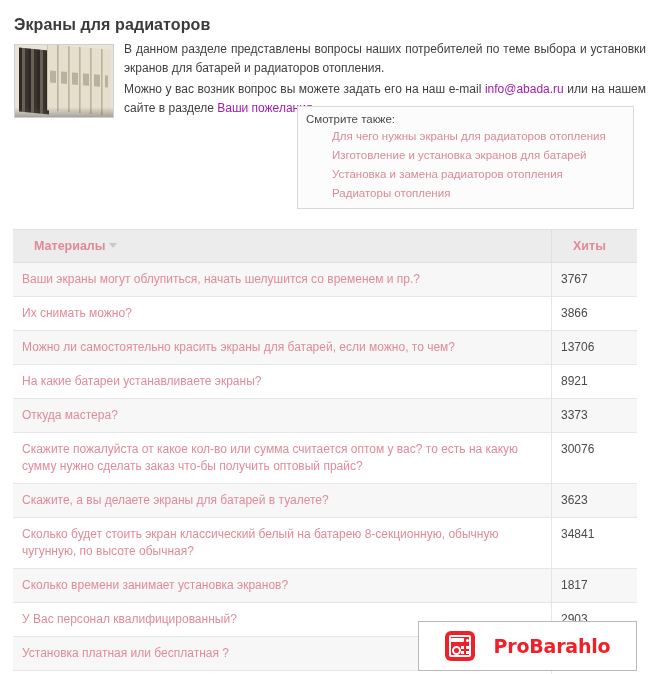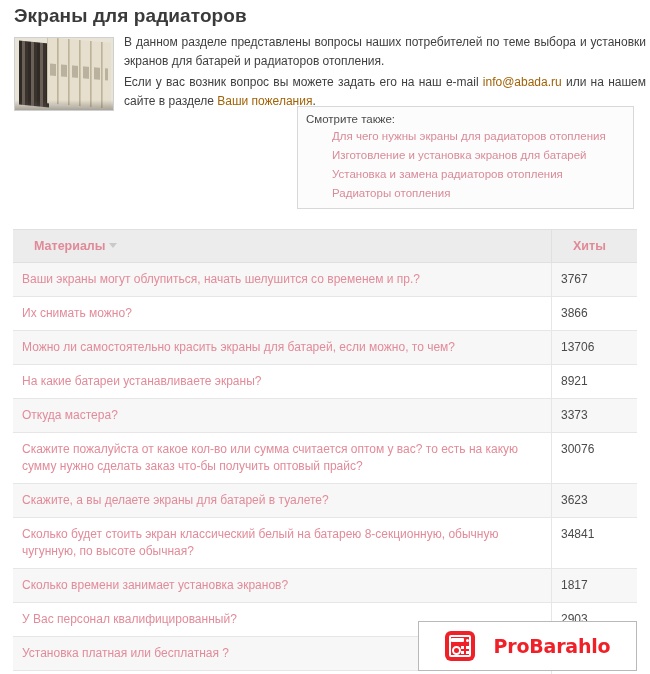--- a/index.html
+++ b/index.html
@@ -12,24 +12,24 @@
     height: 674px;
     position: relative;
     font-family: "Liberation Sans", "DejaVu Sans", sans-serif;
     font-size: 12px;
     color: #333333;
     overflow: hidden;
   }
 
   
   .page-title {
-    font-size: 19px;
+    font-size: 16px;
     font-weight: bold;
     color: #3a3a3a;
-    padding: 5px 0 6px 14px;
+    padding: 16px 0 6px 14px;
     letter-spacing: 0.1px;
   }
 
   
   .intro {
     padding: 0 4px 0 14px;
     overflow: hidden;
   }
   .radiator-photo {
     float: left;
@@ -82,21 +82,21 @@
 
   .intro p {
     margin: 0 0 1px 0;
     line-height: 19px;
     text-align: justify;
     color: #3f3f3f;
     font-size: 12px;
   }
   .intro p.p1 { margin-bottom: 2px; }
   a.pink-link {
-    color: #a16207;
+    color: #a21caf;
     text-decoration: none;
   }
 
   
   .see-also {
     position: absolute;
     left: 297px;
     top: 106px;
     width: 337px;
     border: 1px solid #d8d8d8;
@@ -256,21 +256,21 @@
 
 <div class="intro">
   <div class="radiator-photo">
     <div class="rad-dark"></div>
     <div class="rad-light"></div>
     <div class="rad-shadow"></div>
   </div>
 
   <p class="p1">В данном разделе представлены вопросы наших потребителей по теме выбора и установки экранов для  батарей и радиаторов отопления.</p>
 
-  <p><span>Если у вас возник вопрос вы можете задать его на наш e-mail </span><a class="pink-link" href="#">info@abada.ru</a><span> или на нашем сайте в разделе </span><a class="pink-link" href="#">Ваши пожелания</a><span>.</span></p>
+  <p><span>Можно у вас возник вопрос вы можете задать его на наш e-mail </span><a class="pink-link" href="#">info@abada.ru</a><span> или на нашем сайте в разделе </span><a class="pink-link" href="#">Ваши пожелания</a><span>.</span></p>
 </div>
 
 <div class="see-also">
   <div class="see-also-title">Смотрите также:</div>
   <ul>
     <li><a href="#">Для чего нужны экраны для радиаторов отопления</a></li>
     <li><a href="#">Изготовление и установка экранов для батарей</a></li>
     <li><a href="#">Установка и замена радиаторов отопления</a></li>
     <li><a href="#">Радиаторы отопления</a></li>
   </ul>

